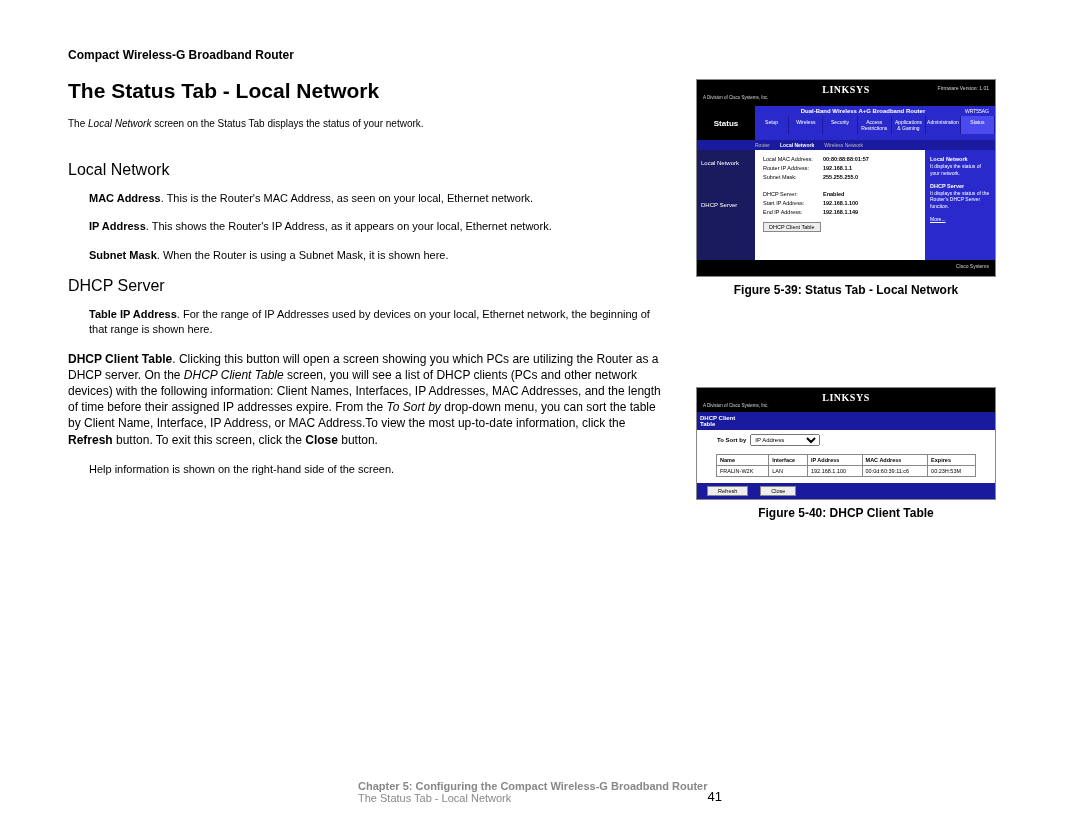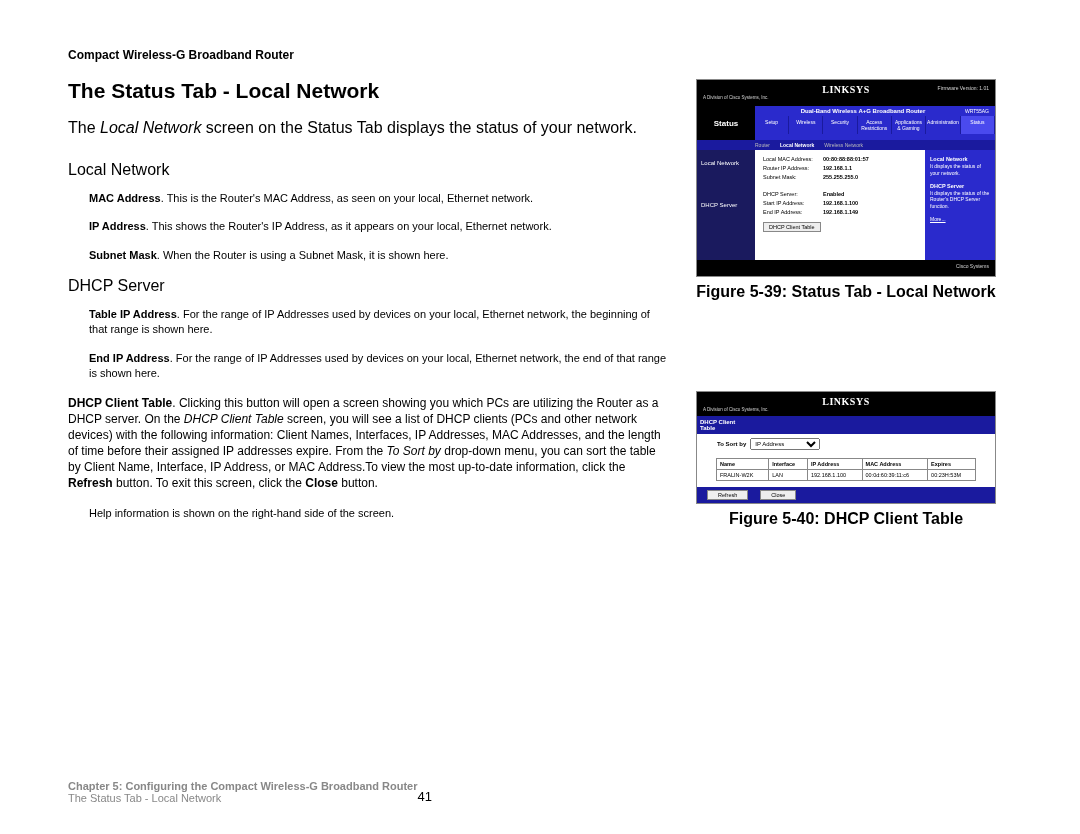--- a/index.html
+++ b/index.html
@@ -26,22 +26,22 @@
   }
   .col-right {
     flex: 0 0 300px;
   }
   .main-heading {
     font-size: 21px;
     font-weight: bold;
     margin-bottom: 14px;
   }
   .intro {
-    font-size: 16px;
-    margin-bottom: 22px;
+    font-size: 10px;
+    margin-bottom: 30px;
     line-height: 1.35;
   }
   .section-heading {
     font-size: 16px;
     font-weight: normal;
     margin-bottom: 12px;
   }
   .para {
     font-size: 11px;
     line-height: 1.35;
@@ -50,21 +50,21 @@
   }
   .para b { font-weight: bold; }
   .big-para {
     font-size: 12px;
     line-height: 1.35;
     margin-bottom: 14px;
   }
   .big-para b { font-weight: bold; }
   .big-para i { font-style: italic; }
   .fig-caption {
-    font-size: 16px;
+    font-size: 12px;
     font-weight: bold;
     text-align: center;
     margin-top: 6px;
     margin-bottom: 30px;
   }
   
   .fig1 {
     width: 300px;
     border: 1px solid #888;
     font-size: 6px;
@@ -150,21 +150,21 @@
   .fig2-btns { background:#1a1a9e; padding:3px 10px; display:flex; gap:12px; }
   .fig2-btns .btn { background:#eee; border:1px solid #888; color:#000; font-size:5.5px; padding:1px 10px; }
 
   
   .footer {
     position:absolute;
     left:68px; right:68px; bottom:30px;
     font-size:11px;
     color:#888;
     display:flex;
-    justify-content:flex-start;
+    justify-content:center;
     align-items:flex-end;
   }
   .footer-left .ch { font-weight:bold; }
   .footer-left .sub { font-weight:normal; }
   .footer-right { color:#000; font-size:13px; }
 </style>
 </head>
 <body>
 
 <div class="product-name">Compact Wireless-G Broadband Router</div>
@@ -176,21 +176,20 @@
       <span>The </span><i>Local Network</i><span> screen on the Status Tab displays the status of your network.</span>
     </p>
 
     <div class="section-heading">Local Network</div>
     <p class="para"><b>MAC Address</b><span>. This is the Router's MAC Address, as seen on your local, Ethernet network.</span></p>
     <p class="para"><b>IP Address</b><span>. This shows the Router's IP Address, as it appears on your local, Ethernet network.</span></p>
     <p class="para"><b>Subnet Mask</b><span>. When the Router is using a Subnet Mask, it is shown here.</span></p>
 
     <div class="section-heading">DHCP Server</div>
     <p class="para"><b>Table IP Address</b><span>. For the range of IP Addresses used by devices on your local, Ethernet network, the beginning of that range is shown here.</span></p>
-    <p class="para"><b>End IP Address</b><span>. For the range of IP Addresses used by devices on your local, Ethernet network, the end of that range is shown here.</span></p>
 
     <p class="big-para">
       <b>DHCP Client Table</b><span>. Clicking this button will open a screen showing you which PCs are utilizing the Router as a DHCP server. On the </span><i>DHCP Client Table</i><span> screen, you will see a list of DHCP clients (PCs and other network devices) with the following information: Client Names, Interfaces, IP Addresses, MAC Addresses, and the length of time before their assigned IP addresses expire. From the </span><i>To Sort by</i><span> drop-down menu, you can sort the table by Client Name, Interface, IP Address, or MAC Address.To view the most up-to-date information, click the </span><b>Refresh</b><span> button. To exit this screen, click the </span><b>Close</b><span> button.</span>
     </p>
 
     <p class="para">Help information is shown on the right-hand side of the screen.</p>
   </div>
 
   <div class="col-right">
 

